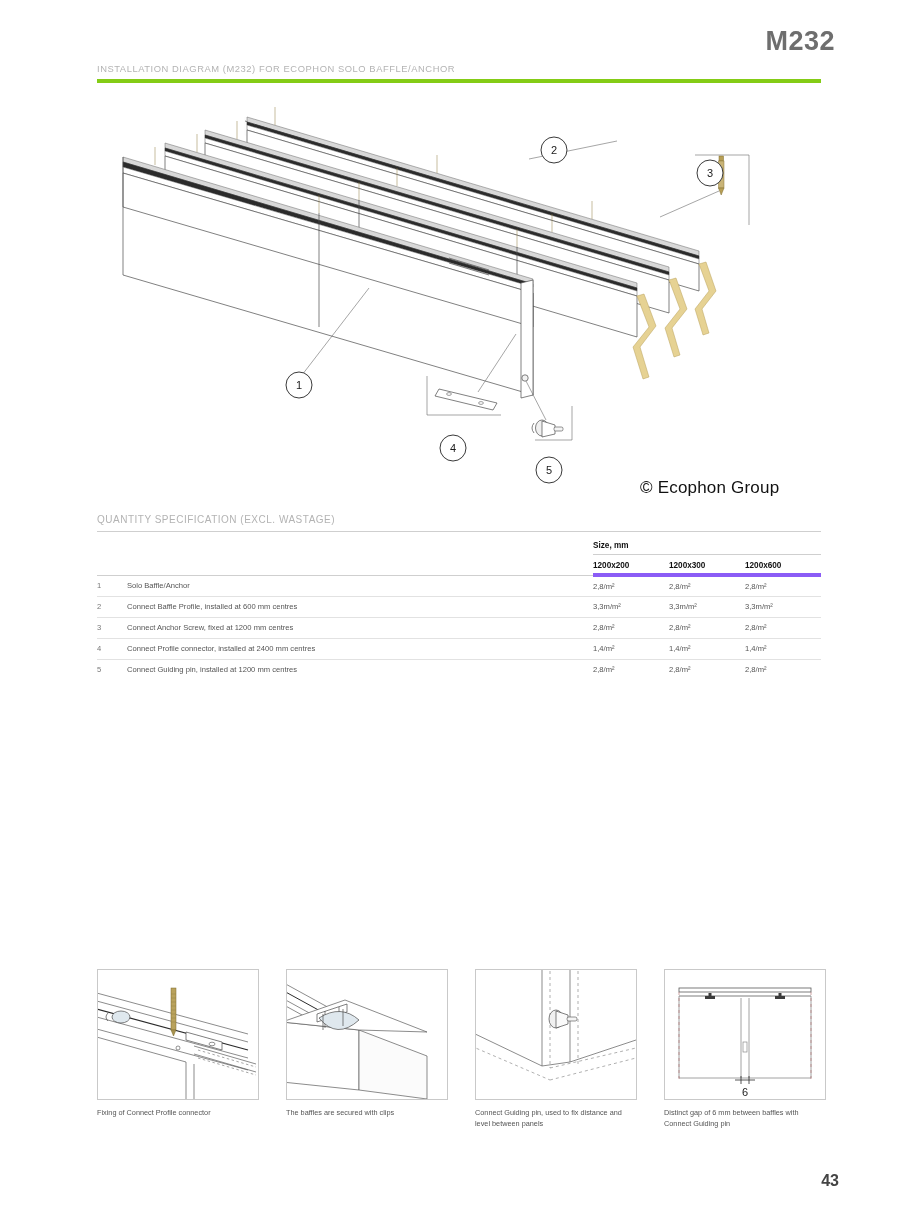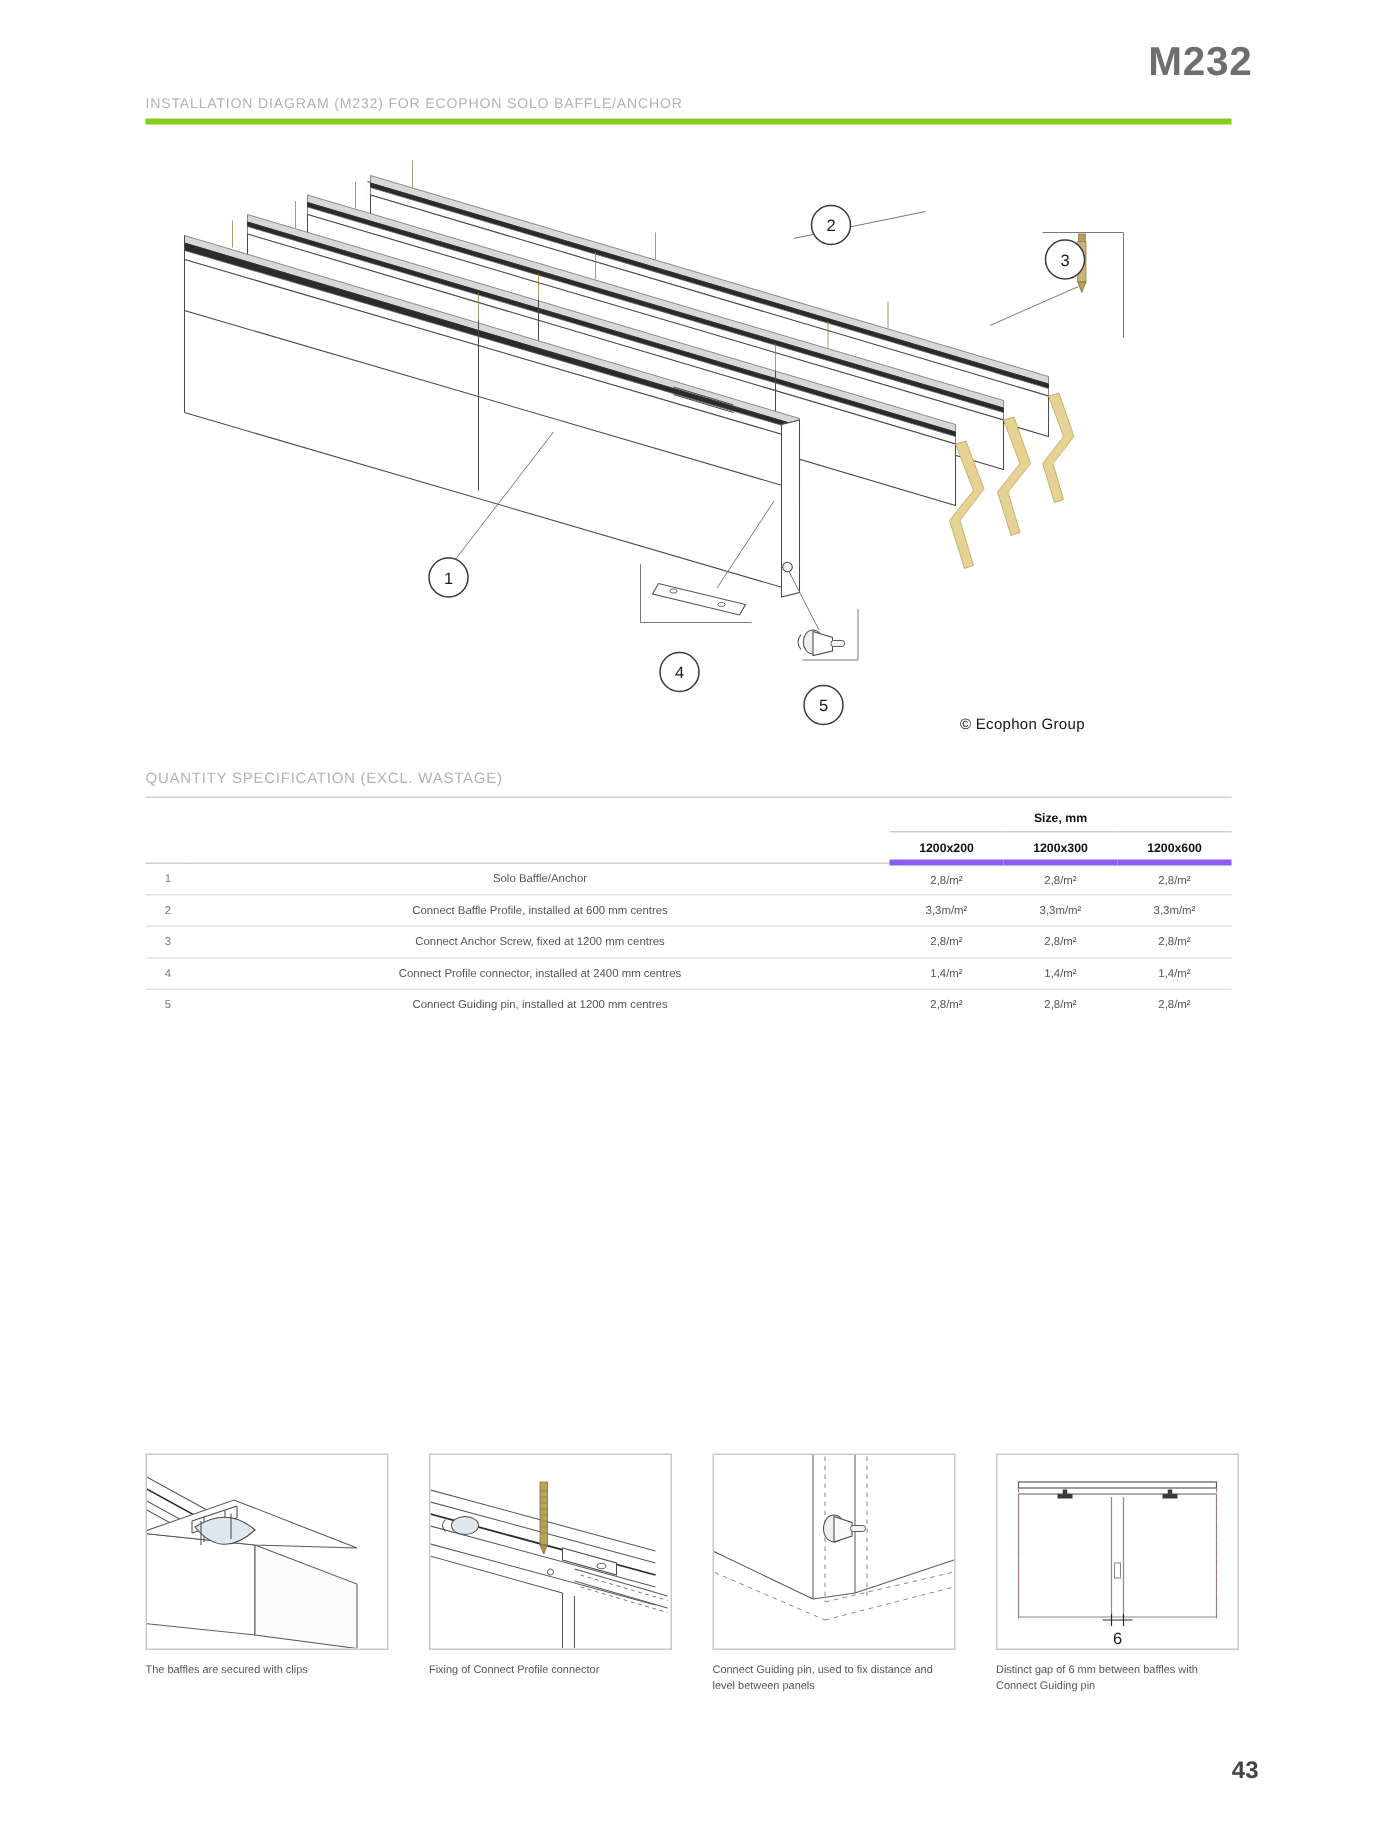--- a/index.html
+++ b/index.html
@@ -46,21 +46,21 @@
     left: 97px;
     width: 724px;
     height: 410px;
   }
   .illustration svg { display: block; }
 
   .copyright {
     position: absolute;
     top: 478px;
     left: 640px;
-    font-size: 10px;
+    font-size: 17px;
     color: #111;
     letter-spacing: 0.2px;
   }
 
   
   .qty-section {
     position: absolute;
     top: 514px;
     left: 97px;
     width: 724px;
@@ -74,21 +74,21 @@
     white-space: nowrap;
   }
   table.qty {
     width: 100%;
     border-collapse: collapse;
     font-size: 7.4px;
     color: #555;
   }
   table.qty td, table.qty th {
     padding: 0;
-    text-align: center;
+    text-align: left;
     font-weight: normal;
     vertical-align: middle;
   }
   .col-num { width: 30px; }
   .col-desc { width: 466px; }
   .col-size { width: 76px; }
 
   tr.size-head td {
     height: 22px;
     padding-top: 6px;
@@ -375,51 +375,20 @@
     </tbody>
   </table>
 </div>
 
 <div class="details">
 
   <div class="detail-item">
     <div class="detail-frame">
       <svg width="160" height="129" viewBox="0 0 160 129" xmlns="http://www.w3.org/2000/svg">
         <g fill="none" stroke="#5a5a5a" stroke-width="0.7">
-          <path d="M-5,12 L46,40"></path>
-          <path d="M-5,20 L46,48" stroke="#2b2b2b" stroke-width="1"></path>
-          <path d="M-5,28 L46,56"></path>
-          <path d="M-5,34 L46,62"></path>
-        </g>
-
-        <path d="M-5,52 L72,60 L72,120 L-5,112 Z" fill="#ffffff" stroke="#5a5a5a" stroke-width="0.7"></path>
-        <path d="M72,60 L140,86 L140,129 L72,120 Z" fill="#fbfbfb" stroke="#5a5a5a" stroke-width="0.7"></path>
-        <path d="M-5,52 L58,30 L140,62 L72,60 Z" fill="#ffffff" stroke="#5a5a5a" stroke-width="0.7"></path>
-
-        <g fill="none" stroke="#4a4a4a" stroke-width="0.7">
-          <path d="M30,44 L60,34"></path>
-          <path d="M30,52 L60,42"></path>
-          <path d="M30,44 L30,52"></path>
-          <path d="M60,34 L60,42"></path>
-          <path d="M38,41 L38,58"></path>
-            <path d="M52,37 L52,54"></path>
-        </g>
-
-        <path d="M32,48 q18,22 40,2 q-18,-16 -40,-2 Z" fill="#dfe8ee" stroke="#4a4a4a" stroke-width="0.7"></path>
-        <path d="M36,44 L36,60" fill="none" stroke="#4a4a4a" stroke-width="0.7"></path>
-        <path d="M56,39 L56,56" fill="none" stroke="#4a4a4a" stroke-width="0.7"></path>
-      </svg>
-    </div>
-    <div class="detail-caption">The baffles are secured with clips</div>
-  </div>
-
-  <div class="detail-item">
-    <div class="detail-frame">
-      <svg width="160" height="129" viewBox="0 0 160 129" xmlns="http://www.w3.org/2000/svg">
-        <g fill="none" stroke="#5a5a5a" stroke-width="0.7">
           <path d="M-5,22 L150,64"></path>
           <path d="M-5,30 L150,72"></path>
           <path d="M-5,38 L150,80" stroke="#2b2b2b" stroke-width="1.2"></path>
           <path d="M-5,46 L150,88"></path>
           <path d="M-5,58 L150,100"></path>
           <path d="M-5,66 L88,92"></path>
           <path d="M88,92 L88,129"></path>
           <path d="M96,94 L96,129"></path>
           <path d="M96,76 L158,94"></path>
           <path d="M96,84 L158,102"></path>
@@ -452,20 +421,51 @@
         <circle cx="80" cy="78" r="2" fill="#ffffff" stroke="#4a4a4a" stroke-width="0.6"></circle>
       </svg>
     </div>
     <div class="detail-caption">Fixing of Connect Profile connector</div>
   </div>
 
   <div class="detail-item">
     <div class="detail-frame">
       <svg width="160" height="129" viewBox="0 0 160 129" xmlns="http://www.w3.org/2000/svg">
         <g fill="none" stroke="#5a5a5a" stroke-width="0.7">
+          <path d="M-5,12 L46,40"></path>
+          <path d="M-5,20 L46,48" stroke="#2b2b2b" stroke-width="1"></path>
+          <path d="M-5,28 L46,56"></path>
+          <path d="M-5,34 L46,62"></path>
+        </g>
+
+        <path d="M-5,52 L72,60 L72,120 L-5,112 Z" fill="#ffffff" stroke="#5a5a5a" stroke-width="0.7"></path>
+        <path d="M72,60 L140,86 L140,129 L72,120 Z" fill="#fbfbfb" stroke="#5a5a5a" stroke-width="0.7"></path>
+        <path d="M-5,52 L58,30 L140,62 L72,60 Z" fill="#ffffff" stroke="#5a5a5a" stroke-width="0.7"></path>
+
+        <g fill="none" stroke="#4a4a4a" stroke-width="0.7">
+          <path d="M30,44 L60,34"></path>
+          <path d="M30,52 L60,42"></path>
+          <path d="M30,44 L30,52"></path>
+          <path d="M60,34 L60,42"></path>
+          <path d="M38,41 L38,58"></path>
+            <path d="M52,37 L52,54"></path>
+        </g>
+
+        <path d="M32,48 q18,22 40,2 q-18,-16 -40,-2 Z" fill="#dfe8ee" stroke="#4a4a4a" stroke-width="0.7"></path>
+        <path d="M36,44 L36,60" fill="none" stroke="#4a4a4a" stroke-width="0.7"></path>
+        <path d="M56,39 L56,56" fill="none" stroke="#4a4a4a" stroke-width="0.7"></path>
+      </svg>
+    </div>
+    <div class="detail-caption">The baffles are secured with clips</div>
+  </div>
+
+  <div class="detail-item">
+    <div class="detail-frame">
+      <svg width="160" height="129" viewBox="0 0 160 129" xmlns="http://www.w3.org/2000/svg">
+        <g fill="none" stroke="#5a5a5a" stroke-width="0.7">
           <path d="M66,-5 L66,96"></path>
           <path d="M94,-5 L94,92"></path>
           <path d="M94,92 L66,96"></path>
           <path d="M-5,62 L66,96"></path>
           <path d="M94,92 L160,70"></path>
         </g>
         <g fill="none" stroke="#7a7a7a" stroke-width="0.6" stroke-dasharray="3,3">
           <path d="M74,-5 L74,98"></path>
           <path d="M102,-5 L102,94"></path>
           <path d="M74,98 L160,78"></path>

